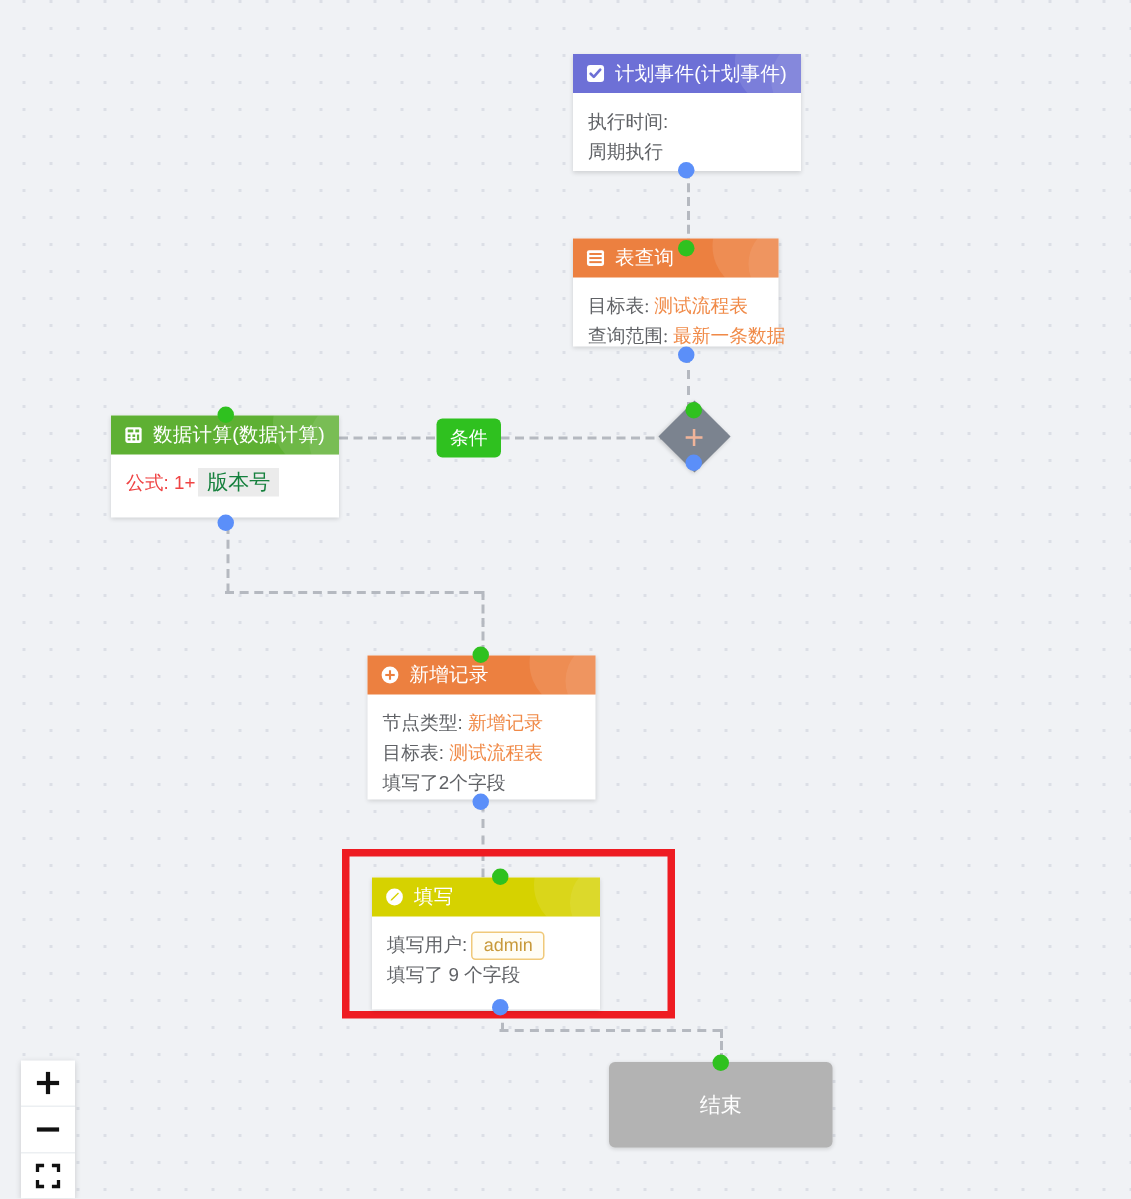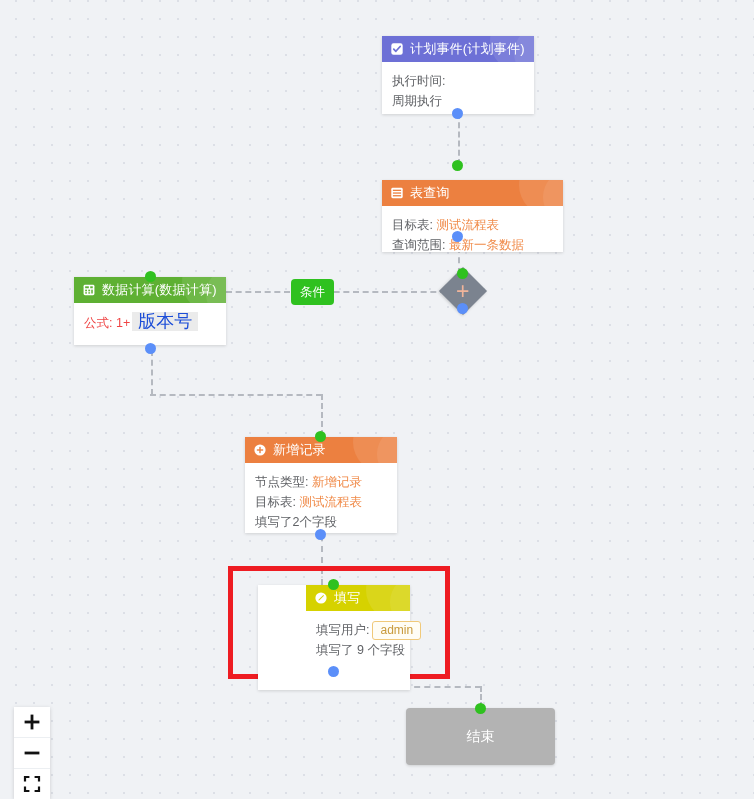--- a/index.html
+++ b/index.html
@@ -161,24 +161,24 @@
     border: 5px solid #ee1c22;
     background: transparent;
     z-index: 4;
     box-sizing: border-box;
   }
 
   
   .tag-gray {
     display: inline-block;
     background: #ebebeb;
-    color: #1d4ed8;
+    color: #15803d;
     padding: 1px 6px;
     margin-left: 2px;
-    font-size: 18px;
+    font-size: 14px;
     line-height: 17px;
     vertical-align: baseline;
   }
   .tag-admin {
     display: inline-block;
     background: #fffdf5;
     border: 1px solid #f0c97a;
     color: #c89a3c;
     padding: 0px 7px;
     margin-left: 3px;
@@ -244,21 +244,21 @@
       </svg>
       <span class="hdr-title">计划事件(计划事件)</span>
     </div>
     <div class="node-body">
       <div class="row lbl-gray">执行时间:</div>
       <div class="row lbl-gray">周期执行</div>
     </div>
   </div>
   <div class="port port-out" style="left:452px; top:108px;"></div>
 
-  <div class="node" style="left:382px; top:180px; width:181px; height:72px;">
+  <div class="node" style="left:382px; top:159px; width:137px; height:72px;font-family:Liberation Serif, serif;">
     <div class="node-header hdr-orange">
       <div class="sheen"></div>
         <div class="sheen2"></div>
       <svg class="hdr-icon" viewBox="0 0 16 16">
         <rect x="1.5" y="2" width="13" height="12" rx="1.6" fill="#ffffff"></rect>
         <rect x="3.3" y="4.2" width="9.4" height="1.5" fill="#ec8040"></rect>
         <rect x="3.3" y="7.3" width="9.4" height="1.5" fill="#ec8040"></rect>
         <rect x="3.3" y="10.4" width="9.4" height="1.5" fill="#ec8040"></rect>
       </svg>
       <span class="hdr-title">表查询</span>
@@ -333,21 +333,21 @@
         <span class="val-orange">测试流程表</span>
       </div>
       <div class="row lbl-gray">填写了2个字段</div>
     </div>
   </div>
   <div class="port port-in" style="left:315px; top:431px;"></div>
   <div class="port port-out" style="left:315px; top:529px;"></div>
 
   <div class="highlight-box" style="left:228px; top:566px; width:222px; height:113px;"></div>
 
-  <div class="node" style="left:258px; top:585px; width:152px; height:105px;padding-left:48px;">
+  <div class="node" style="left:248px; top:585px; width:152px; height:88px;">
     <div class="node-header hdr-yellow">
       <div class="sheen"></div>
         <div class="sheen2"></div>
       <svg class="hdr-icon" viewBox="0 0 16 16">
         <circle cx="8" cy="8" r="6.4" fill="#ffffff"></circle>
         <path d="M10.7 4.6 L11.4 5.3 L6.2 10.5 L5.0 10.9 L5.4 9.7 Z" fill="#d6d200"></path>
       </svg>
       <span class="hdr-title">填写</span>
     </div>
     <div class="node-body">

